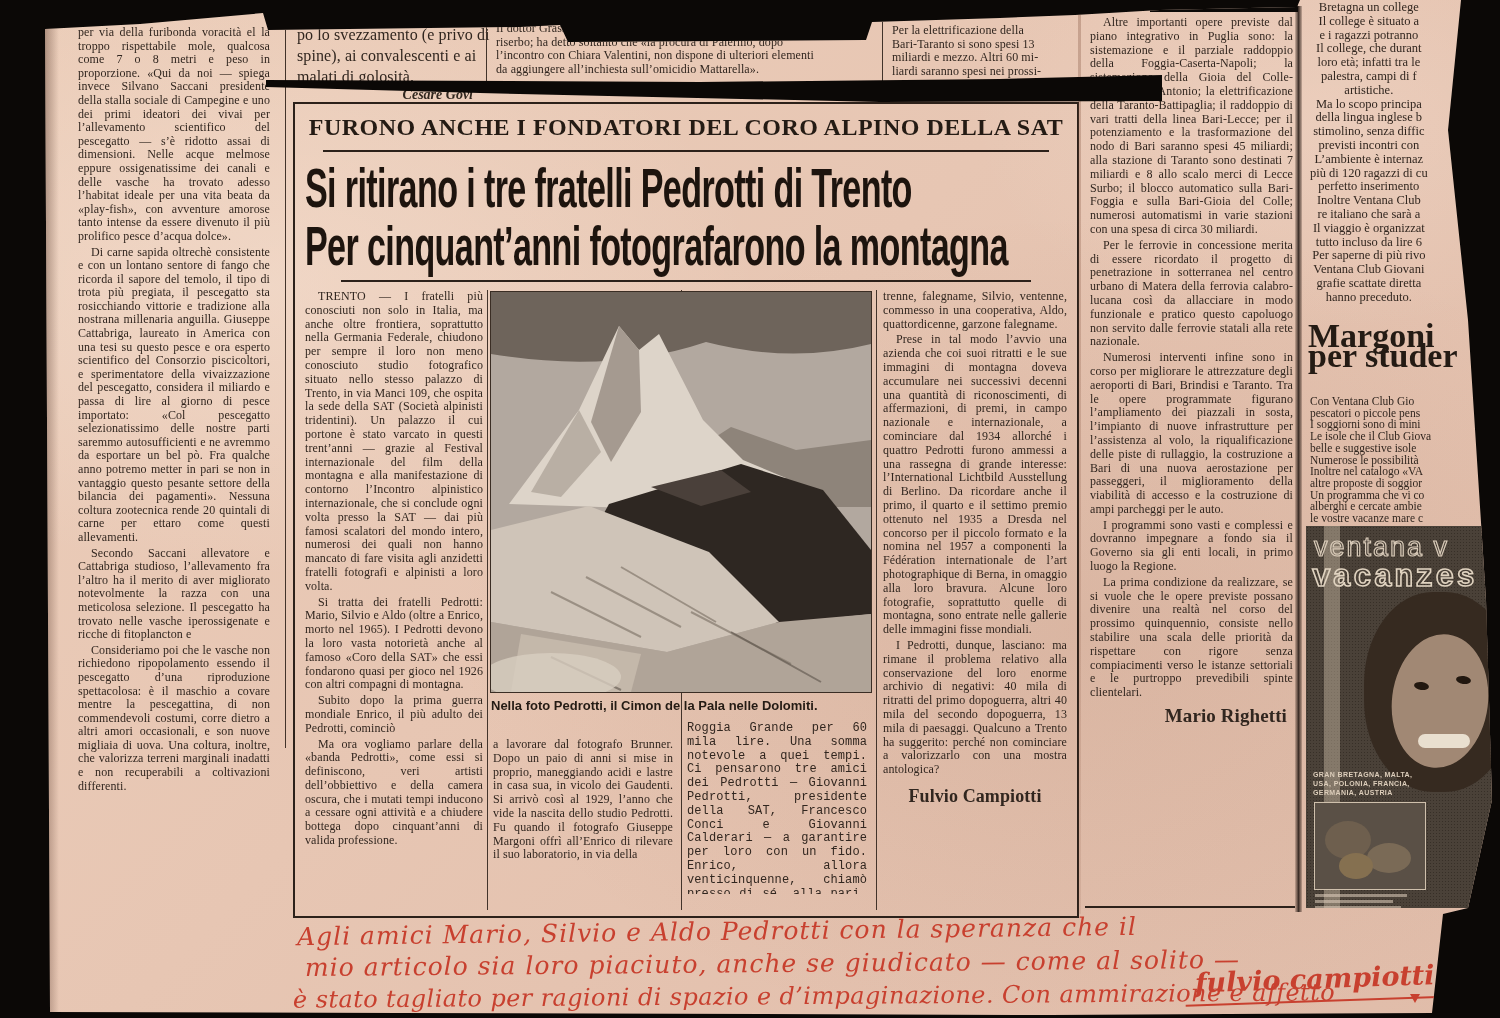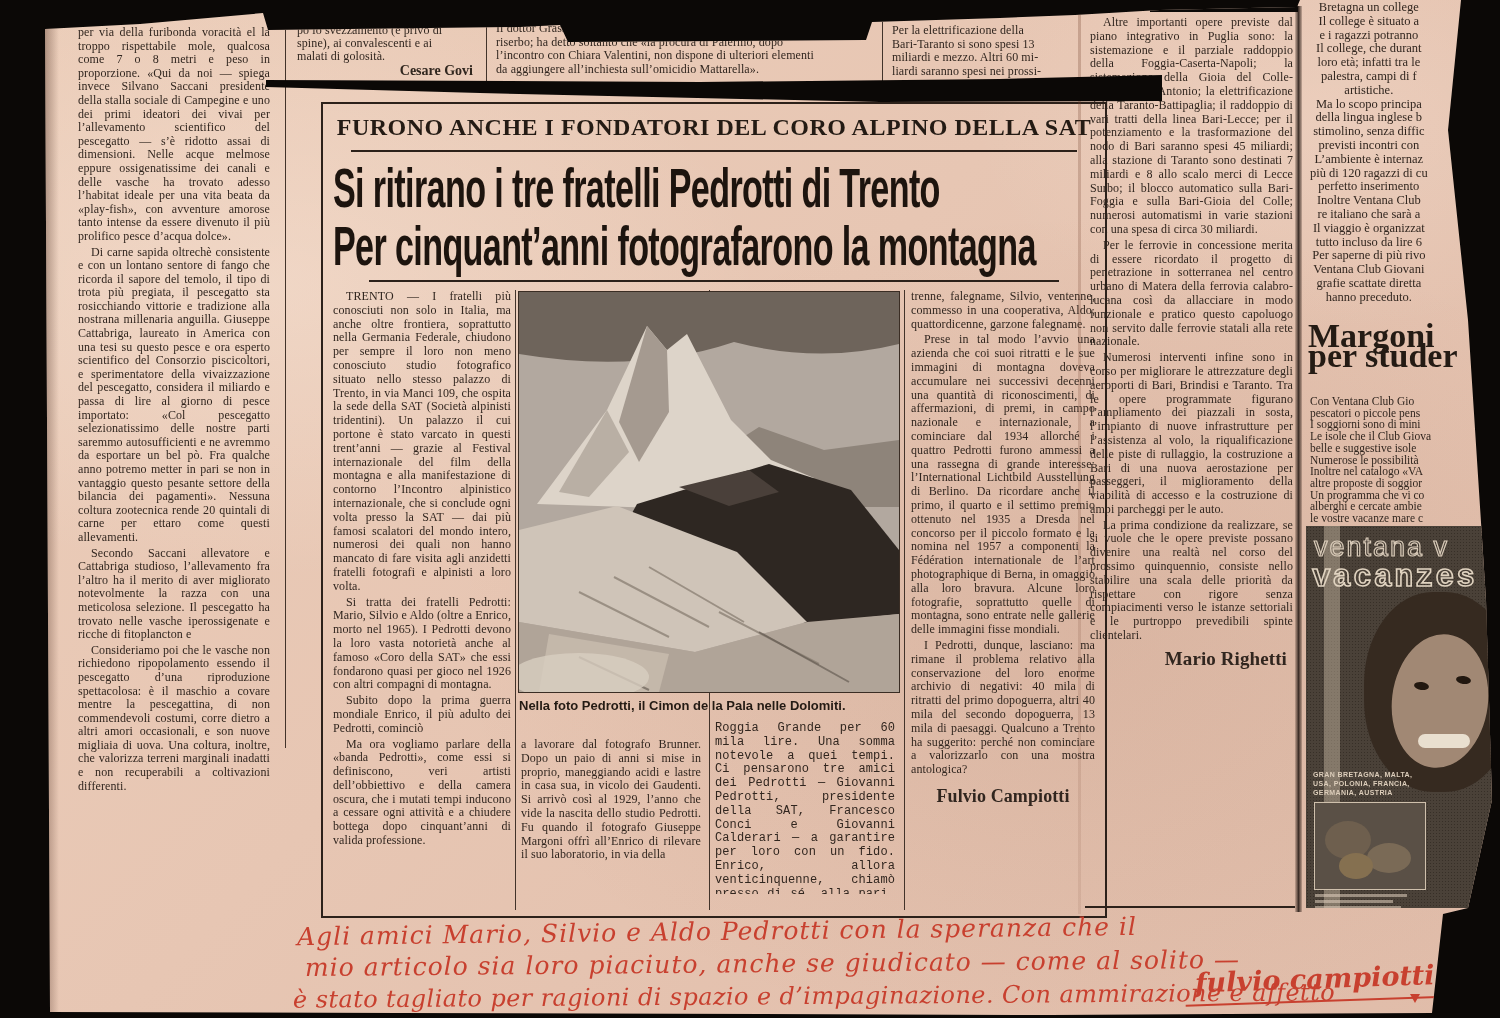--- a/index.html
+++ b/index.html
@@ -29,21 +29,21 @@
     background:linear-gradient(90deg,rgba(60,30,18,.35),rgba(60,30,18,0));}
   
   .body-col{font:12px/13.8px "Liberation Serif",serif;color:#31261f;text-align:justify;letter-spacing:.1px;}
   .para{margin:0 0 2px 0;text-indent:13px;}
   .para.cont{text-indent:0;}
   .pre{white-space:pre;}
   .rule-v{width:1px;background:#42332a;}
   .rule-h{height:2px;background:#2c211a;}
   .byline{font-weight:700;text-align:right;font-size:14px;}
   
-  #hbox{left:293px;top:102px;width:782px;height:812px;border:2px solid #2c211a;z-index:3;margin-left:28px;}
+  #hbox{left:293px;top:102px;width:782px;height:812px;border:2px solid #2c211a;z-index:3;}
   #kicker{position:absolute;left:0;top:8px;width:100%;text-align:center;
     font:700 24px/30px "Liberation Serif",serif;color:#241b14;letter-spacing:.5px;}
   #kicker-rule{position:absolute;left:28px;top:46px;width:726px;}
   .headline{position:absolute;left:10px;width:1300px;white-space:nowrap;
     font:700 55px/56px "Liberation Sans",sans-serif;color:#1d140e;letter-spacing:-1px;
     transform:scaleX(.62);transform-origin:0 50%;}
   #headline-rule{position:absolute;left:46px;top:176px;width:690px;}
   .vcol-rule{position:absolute;top:186px;height:620px;}
   #photo{position:absolute;left:196px;top:188px;width:380px;height:400px;background:#a99f97;
     outline:1px solid #3a2d24;z-index:2;}
@@ -95,24 +95,24 @@
 
     <div class="abs body-col" style="left:78px;top:26px;width:192px;font-size:12px;line-height:13.6px;">
       <p class="para cont">per via della furibonda voracità el la troppo rispettabile mole, qualcosa come 7 o 8 metri e peso in proporzione. «Qui da noi — spiega invece Silvano Saccani presidente della stalla sociale di Campegine e uno dei primi ideatori dei vivai per l’allevamento scientifico del pescegatto — s’è ridotto assai di dimensioni. Nelle acque melmose eppure ossigenatissime dei canali e delle vasche ha trovato adesso l’habitat ideale per una vita beata da «play-fish», con avventure amorose tanto intense da essere divenuto il più prolifico pesce d’acqua dolce».</p>
       <p class="para">Di carne sapida oltrechè consistente e con un lontano sentore di fango che ricorda il sapore del temolo, il tipo di trota più pregiata, il pescegatto sta rosicchiando vittorie e tradizione alla nostrana millenaria anguilla. Giuseppe Cattabriga, laureato in America con una tesi su questo pesce e ora esperto scientifico del Consorzio piscicoltori, e sperimentatore della vivaizzazione del pescegatto, considera il miliardo e passa di lire al giorno di pesce importato: «Col pescegatto selezionatissimo delle nostre parti saremmo autosufficienti e ne avremmo da esportare un bel pò. Fra qualche anno potremo metter in pari se non in vantaggio questo pesante settore della bilancia dei pagamenti». Nessuna coltura zootecnica rende 20 quintali di carne per ettaro come questi allevamenti.</p>
       <p class="para">Secondo Saccani allevatore e Cattabriga studioso, l’allevamento fra l’altro ha il merito di aver migliorato notevolmente la razza con una meticolosa selezione. Il pescegatto ha trovato nelle vasche iperossigenate e ricche di fitoplancton e</p>
       <p class="para">Consideriamo poi che le vasche non richiedono ripopolamento essendo il pescegatto d’una riproduzione spettacolosa: è il maschio a covare mentre la pescegattina, di non commendevoli costumi, corre dietro a altri amori occasionali, e son nuove migliaia di uova. Una coltura, inoltre, che valorizza terreni marginali inadatti e non recuperabili a coltivazioni differenti.</p>
     </div>
     <div class="abs rule-v" style="left:285px;top:12px;height:736px;"></div>
 
     <div class="abs" style="left:297px;top:24px;width:180px;">
-      <div class="pre body-col" style="font-size:12px;line-height:13px;">po lo svezzamento (e privo di
+      <div class="pre body-col" style="font-size:16px;line-height:21px;">po lo svezzamento (e privo di
 spine), ai convalescenti e ai
 malati di golosità.</div>
-      <div class="byline" style="padding-right:4px;">Cesare Govi</div>
+      <div class="byline" style="padding-right:4px;font-style:italic;">Cesare Govi</div>
     </div>
     <div class="abs rule-v" style="left:486px;top:12px;height:74px;"></div>
     <div class="abs pre body-col" style="left:496px;top:22px;width:382px;font-size:12px;line-height:13.6px;">Il dottor Grasso ha ma
 riserbo; ha detto soltanto che «la procura di Palermo, dopo
 l’incontro con Chiara Valentini, non dispone di ulteriori elementi
 da aggiungere all’inchiesta sull’omicidio Mattarella».</div>
     <div class="abs rule-v" style="left:882px;top:12px;height:74px;"></div>
     <div class="abs pre body-col" style="left:892px;top:24px;width:186px;font-size:12px;line-height:13.6px;">Per la elettrificazione della
 Bari-Taranto si sono spesi 13
 miliardi e mezzo. Altri 60 mi-
@@ -176,20 +176,21 @@
         <p class="para">Prese in tal modo l’avvio una azienda che coi suoi ritratti e le sue immagini di montagna doveva accumulare nei successivi decenni una quantità di riconoscimenti, di affermazioni, di premi, in campo nazionale e internazionale, a cominciare dal 1934 allorché i quattro Pedrotti furono ammessi a una rassegna di grande interesse: l’International Lichtbild Ausstellung di Berlino. Da ricordare anche il primo, il quarto e il settimo premio ottenuto nel 1935 a Dresda nel concorso per il piccolo formato e la nomina nel 1957 a componenti la Fédération internationale de l’art photographique di Berna, in omaggio alla loro bravura. Alcune loro fotografie, soprattutto quelle di montagna, sono entrate nelle gallerie delle immagini fisse mondiali.</p>
         <p class="para">I Pedrotti, dunque, lasciano: ma rimane il problema relativo alla conservazione del loro enorme archivio di negativi: 40 mila di ritratti del primo dopoguerra, altri 40 mila del secondo dopoguerra, 13 mila di paesaggi. Qualcuno a Trento ha suggerito: perché non cominciare a valorizzarlo con una mostra antologica?</p>
         <div id="byline-fulvio">Fulvio Campiotti</div>
       </div>
     </div>
 
     <div class="abs body-col" id="rail">
       <p class="para">Altre importanti opere previste dal piano integrativo in Puglia sono: la sistemazione e il parziale raddoppio della Foggia-Caserta-Napoli; la sistemazione della Gioia del Colle-Rocchetta S. Antonio; la elettrificazione della Taranto-Battipaglia; il raddoppio di vari tratti della linea Bari-Lecce; per il potenziamento e la trasformazione del nodo di Bari saranno spesi 45 miliardi; alla stazione di Taranto sono destinati 7 miliardi e 8 allo scalo merci di Lecce Surbo; il blocco automatico sulla Bari-Foggia e sulla Bari-Gioia del Colle; numerosi automatismi in varie stazioni con una spesa di circa 30 miliardi.</p>
       <p class="para">Per le ferrovie in concessione merita di essere ricordato il progetto di penetrazione in sotterranea nel centro urbano di Matera della ferrovia calabro-lucana così da allacciare in modo funzionale e pratico questo capoluogo non servito dalle ferrovie statali alla rete nazionale.</p>
       <p class="para">Numerosi interventi infine sono in corso per migliorare le attrezzature degli aeroporti di Bari, Brindisi e Taranto. Tra le opere programmate figurano l’ampliamento dei piazzali in sosta, l’impianto di nuove infrastrutture per l’assistenza al volo, la riqualificazione delle piste di rullaggio, la costruzione a Bari di una nuova aerostazione per passeggeri, il miglioramento della viabilità di accesso e la costruzione di ampi parcheggi per le auto.</p>
+      <p class="para">I programmi sono vasti e complessi e dovranno impegnare a fondo sia il Governo sia gli enti locali, in primo luogo la Regione.</p>
       <p class="para">La prima condizione da realizzare, se si vuole che le opere previste possano divenire una realtà nel corso del prossimo quinquennio, consiste nello stabilire una scala delle priorità da rispettare con rigore senza compiacimenti verso le istanze settoriali e le purtroppo prevedibili spinte clientelari.</p>
       <div id="byline-mario">Mario Righetti</div>
     </div>
     <div class="abs" id="rule-under-rail"></div>
 
     <div class="abs" id="strip">
       <div id="strip-frag-top" class="pre">Bretagna un college
 Il college è situato a
 e i ragazzi potranno
 Il college, che durant

